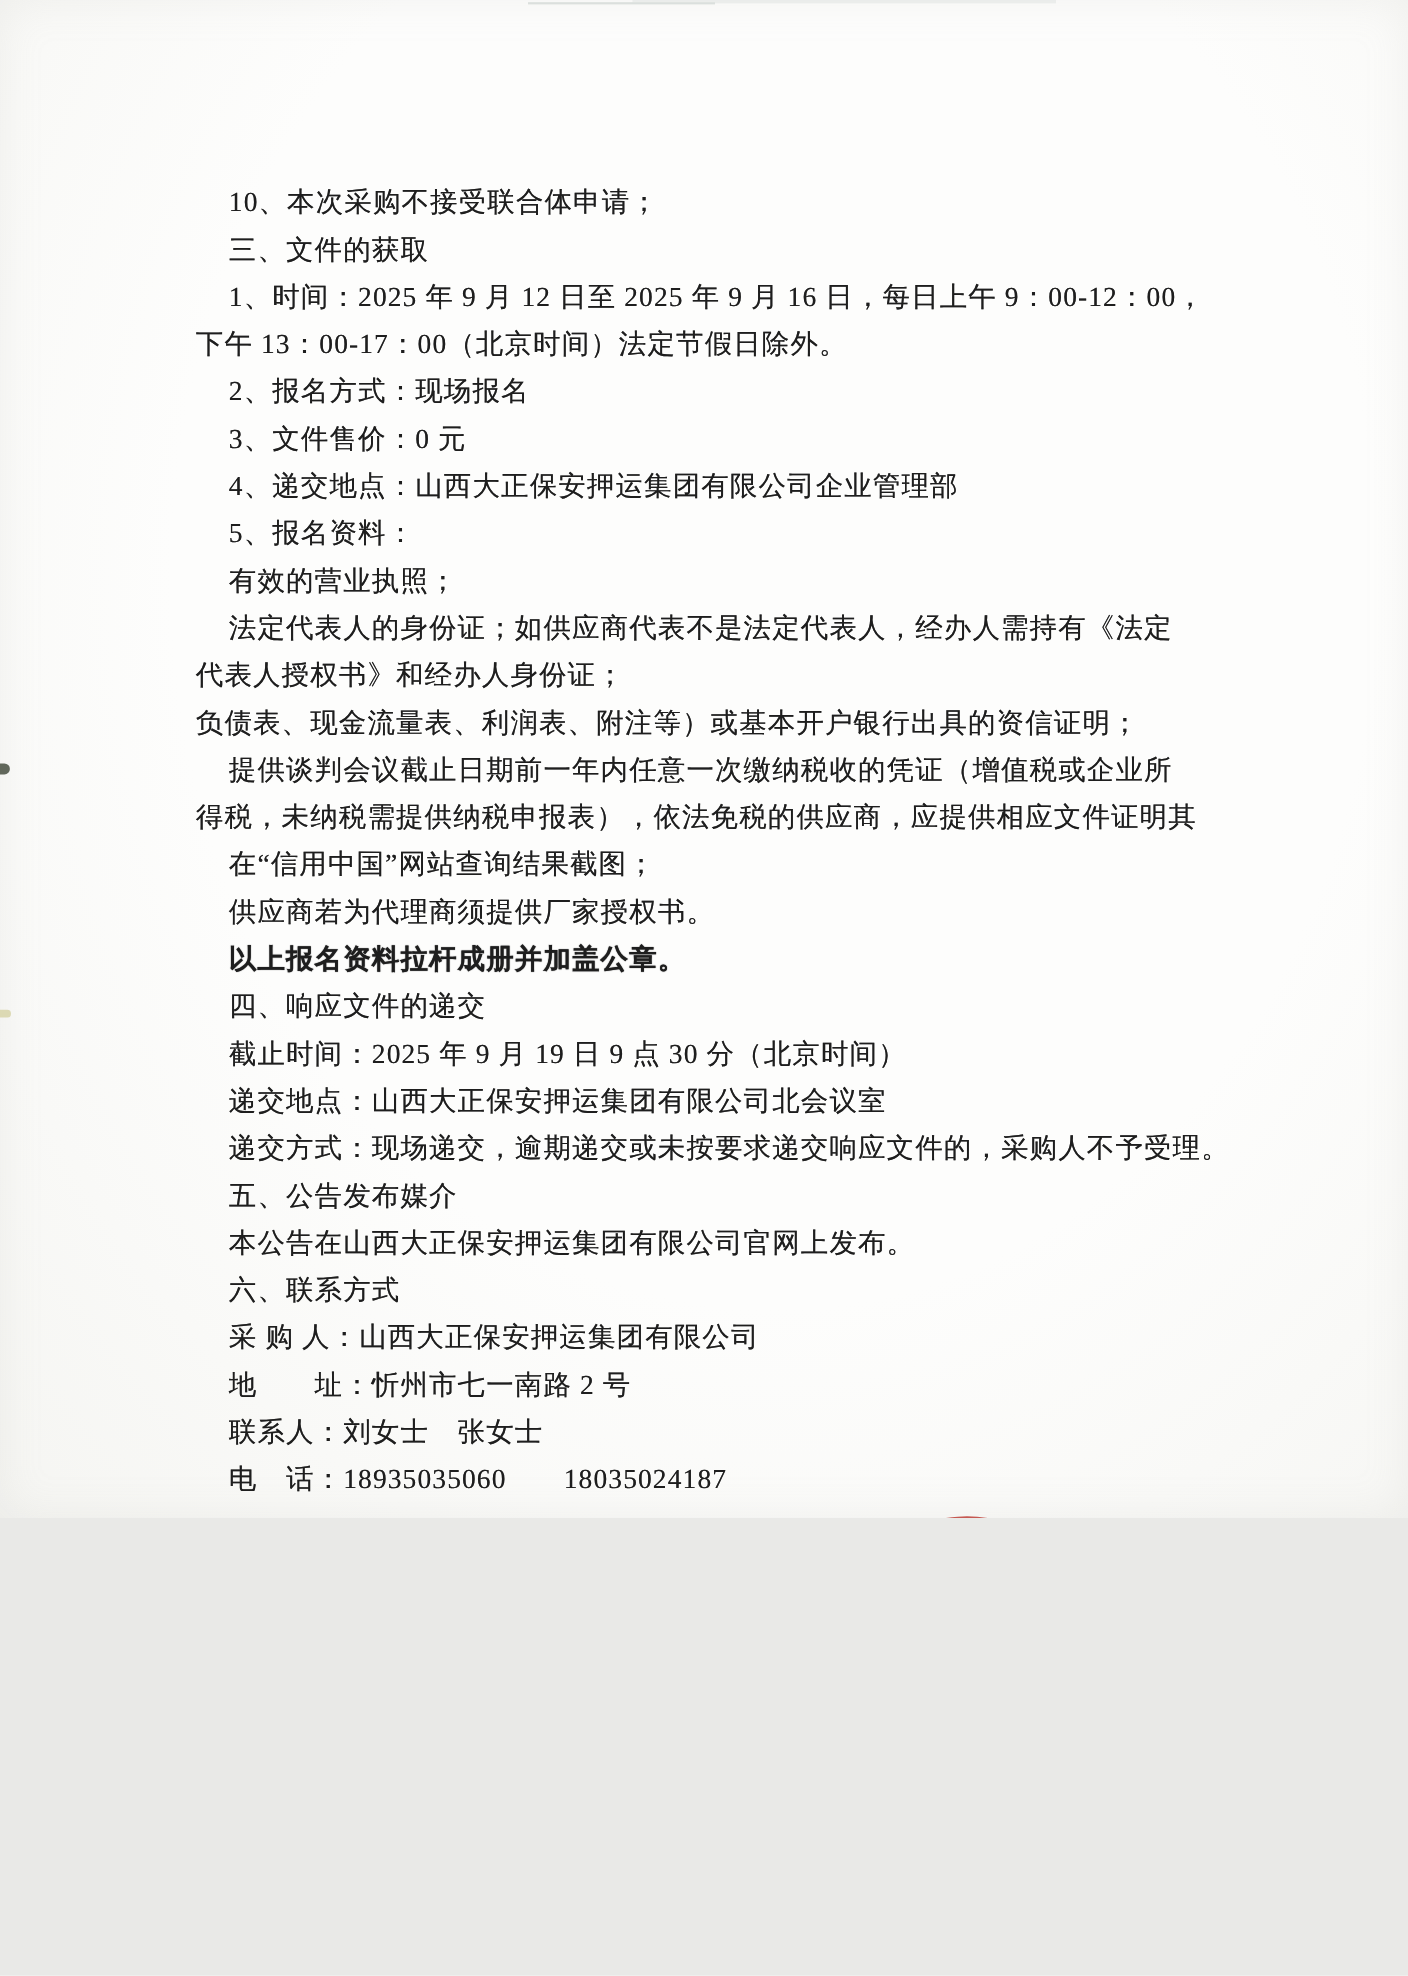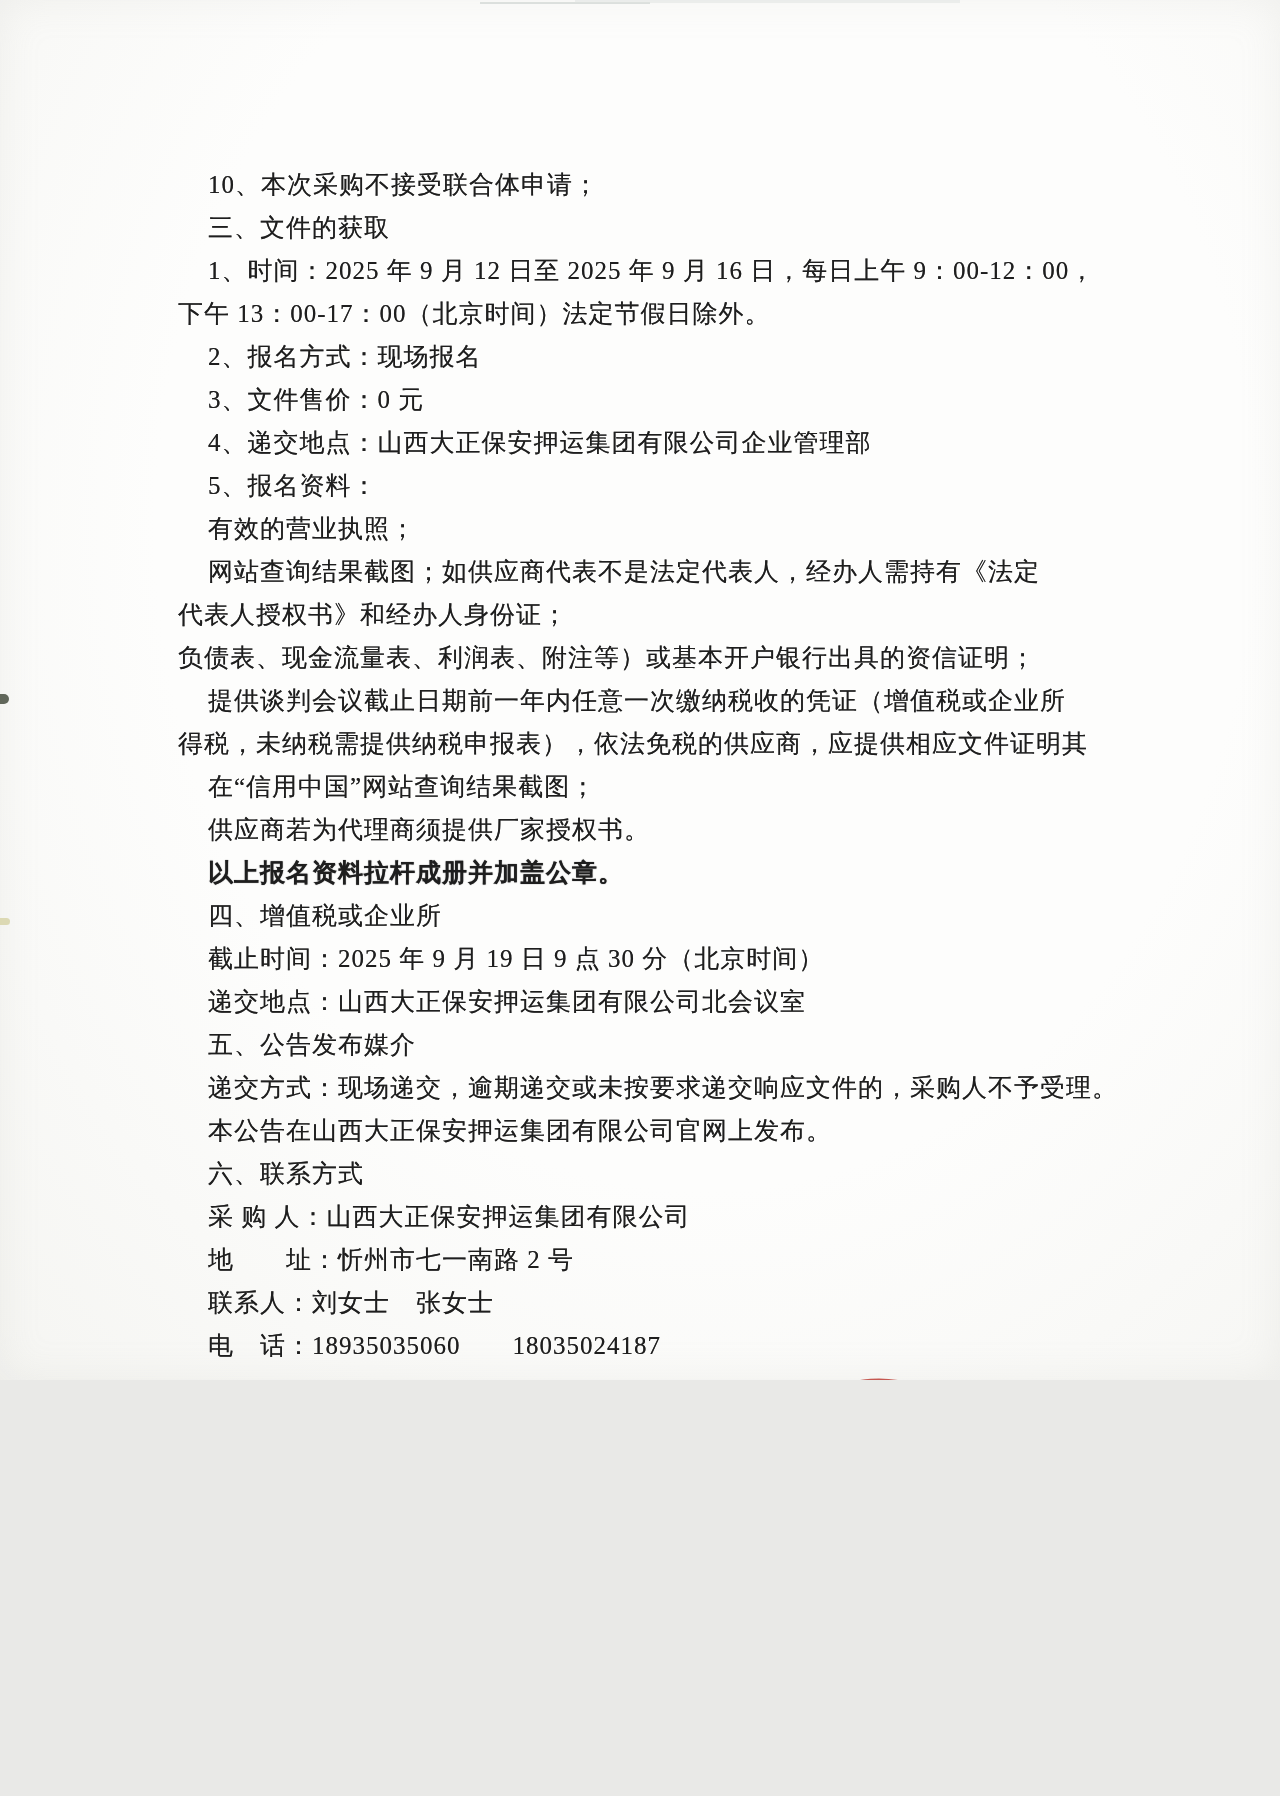--- a/index.html
+++ b/index.html
@@ -49,33 +49,33 @@
   <div class="doc-body">
     <div class="ln ind">10、本次采购不接受联合体申请；</div>
     <div class="ln ind">三、文件的获取</div>
     <div class="ln ind">1、时间：2025 年 9 月 12 日至 2025 年 9 月 16 日，每日上午 9：00-12：00，</div>
     <div class="ln">下午 13：00-17：00（北京时间）法定节假日除外。</div>
     <div class="ln ind">2、报名方式：现场报名</div>
     <div class="ln ind">3、文件售价：0 元</div>
     <div class="ln ind">4、递交地点：山西大正保安押运集团有限公司企业管理部</div>
     <div class="ln ind">5、报名资料：</div>
     <div class="ln ind">有效的营业执照；</div>
-    <div class="ln ind">网站查询结果截图；如供应商代表不是法定代表人，经办人需持有《法定</div>
+    <div class="ln ind">法定代表人的身份证；如供应商代表不是法定代表人，经办人需持有《法定</div>
     <div class="ln">代表人授权书》和经办人身份证；</div>
     <div class="ln">负债表、现金流量表、利润表、附注等）或基本开户银行出具的资信证明；</div>
     <div class="ln ind">提供谈判会议截止日期前一年内任意一次缴纳税收的凭证（增值税或企业所</div>
     <div class="ln">得税，未纳税需提供纳税申报表），依法免税的供应商，应提供相应文件证明其</div>
     <div class="ln ind">在“信用中国”网站查询结果截图；</div>
     <div class="ln ind">供应商若为代理商须提供厂家授权书。</div>
     <div class="ln ind b">以上报名资料拉杆成册并加盖公章。</div>
-    <div class="ln ind">四、增值税或企业所</div>
+    <div class="ln ind">四、响应文件的递交</div>
     <div class="ln ind">截止时间：2025 年 9 月 19 日 9 点 30 分（北京时间）</div>
     <div class="ln ind">递交地点：山西大正保安押运集团有限公司北会议室</div>
+    <div class="ln ind">递交方式：现场递交，逾期递交或未按要求递交响应文件的，采购人不予受理。</div>
     <div class="ln ind">五、公告发布媒介</div>
-    <div class="ln ind">递交方式：现场递交，逾期递交或未按要求递交响应文件的，采购人不予受理。</div>
     <div class="ln ind">本公告在山西大正保安押运集团有限公司官网上发布。</div>
     <div class="ln ind">六、联系方式</div>
     <div class="ln ind">采 购 人：山西大正保安押运集团有限公司</div>
     <div class="ln ind">地　　址：忻州市七一南路 2 号</div>
     <div class="ln ind">联系人：刘女士　张女士</div>
     <div class="ln ind">电　话：18935035060　　18035024187</div>
   </div>
 
   <div class="sig sig-company">山西大正保安押运集团有限公司</div>
   <div class="sig sig-date">2025 年 9 月 11 日</div>

